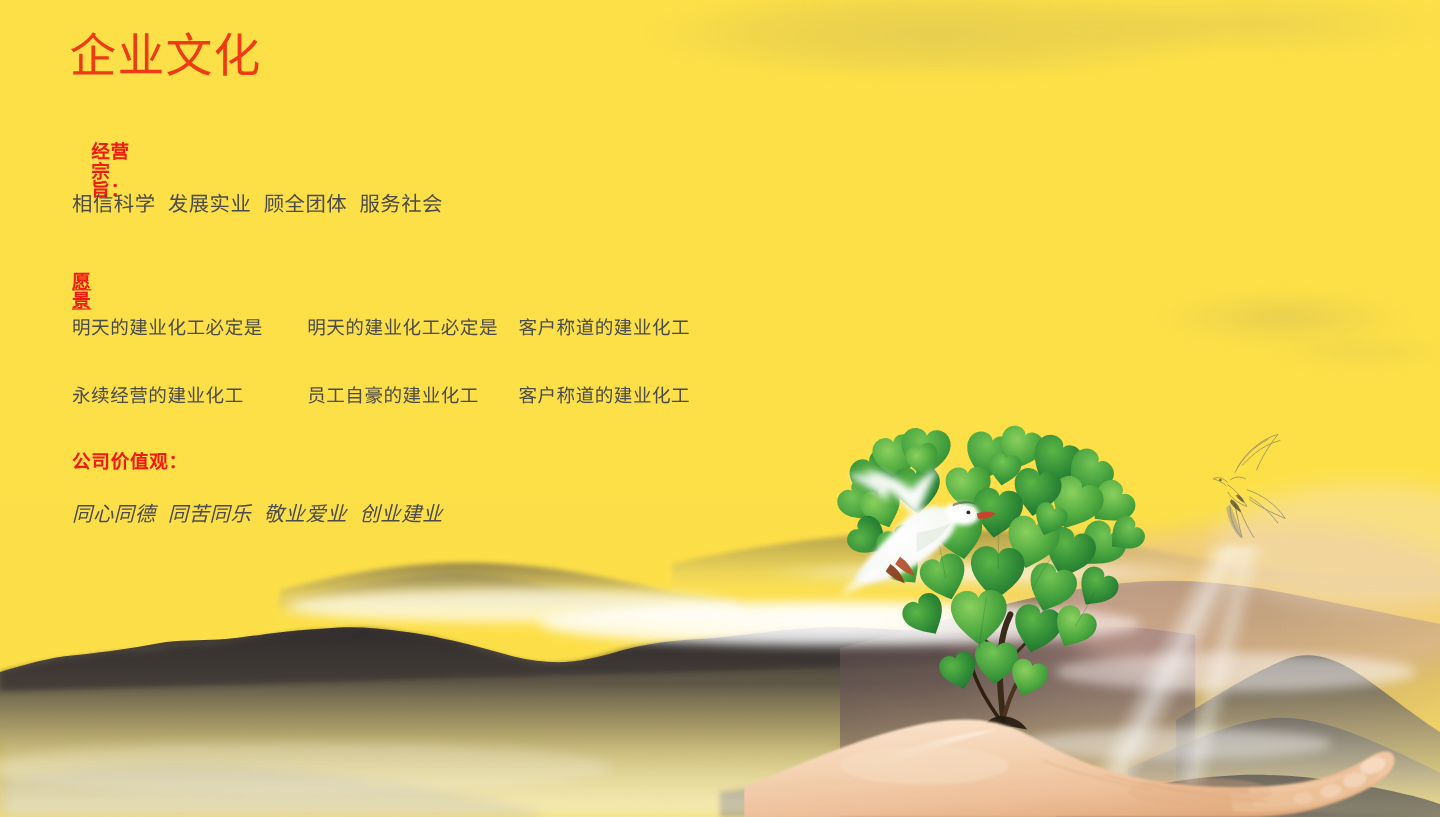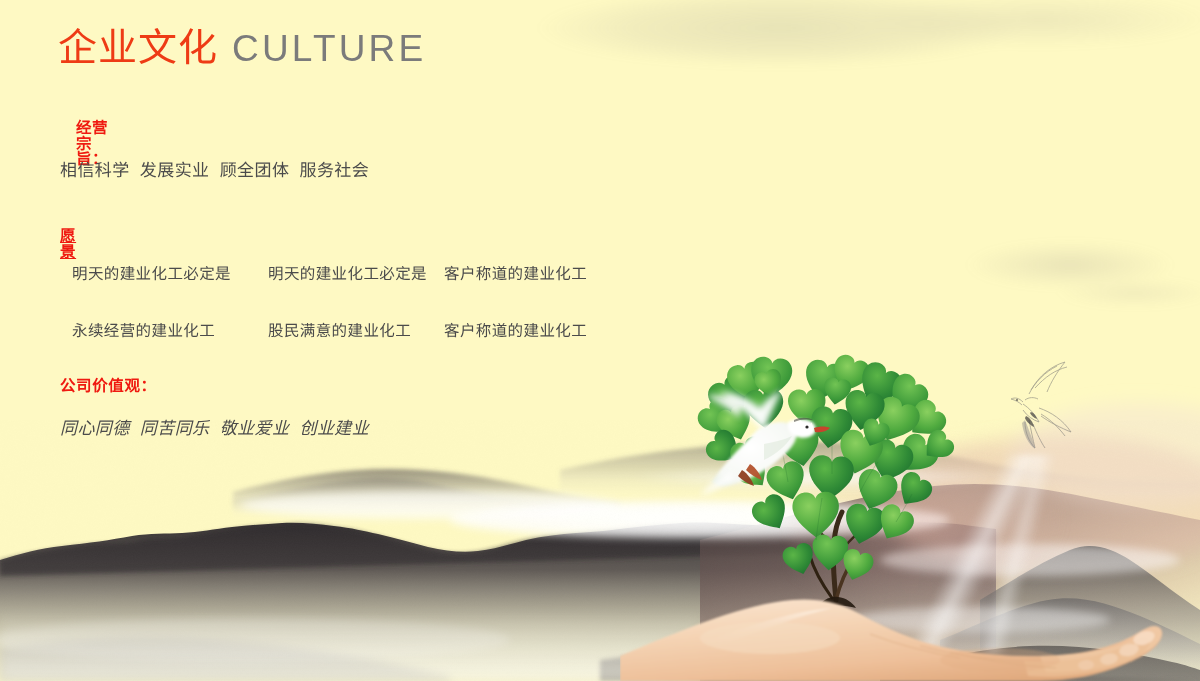--- a/index.html
+++ b/index.html
@@ -10,21 +10,21 @@
   }
   body {
     font-family: "Liberation Sans", "DejaVu Sans", sans-serif;
   }
 
   .slide {
     position: relative;
     width: 1200px;
     height: 681px;
     overflow: hidden;
-    background: #fef9c3;
+    background: #fde047;
   }
 
   
   .art-layer {
     position: absolute;
     inset: 0;
     pointer-events: none;
   }
   .art-layer svg {
     display: block;
@@ -157,21 +157,20 @@
   .b-vision           { position: absolute; left: 0; top: 0; }
   .b-vision-heading   { position: absolute; left: 0; top: 116px; text-decoration: underline; }
   .vision-grid {
     position: absolute;
     left: 0;
     top: 154px;
     display: grid;
     grid-template-columns: 196px 176px auto;
     grid-row-gap: 41px;
     white-space: nowrap;
-    margin-left: 12px;
   }
   .vision-cell {
     color: #4b4b4b;
     font-size: 15.5px;
     letter-spacing: 0.4px;
     line-height: 1;
   }
 
   .b-values-heading   { position: absolute; left: 0; top: 266px; }
   .b-values-body      { position: absolute; left: 0; top: 308px; font-style: italic; }
@@ -610,38 +609,37 @@
         <path d="M 60,92 C 110,72 164,52 212,48 C 180,56 140,70 100,86 Z" fill="url(#gSkinTop)" opacity="0.85"></path>
 
         <ellipse cx="150" cy="78" rx="70" ry="16" fill="#f7dfc6" opacity="0.45"></ellipse>
         <ellipse cx="380" cy="100" rx="60" ry="12" fill="#e2ac81" opacity="0.30"></ellipse>
       </g>
     </svg>
   </div>
 
   <div class="header">
     <span class="title-cn">企业文化</span>
-    <span class="title-en">CULTURE</span>
   </div>
 
   <div class="content">
 
     <div class="block b-purpose">
       <div class="block-heading b-purpose-heading">经营宗旨：</div>
       <div class="block-body b-purpose-body">相信科学  发展实业  顾全团体  服务社会</div>
     </div>
 
     <div class="block b-vision">
       <div class="block-heading b-vision-heading">愿景</div>
       <div class="vision-grid">
         <div class="vision-cell">明天的建业化工必定是</div>
         <div class="vision-cell">明天的建业化工必定是</div>
         <div class="vision-cell">客户称道的建业化工</div>
         <div class="vision-cell">永续经营的建业化工</div>
-        <div class="vision-cell">股民满意的建业化工</div>
+        <div class="vision-cell">员工自豪的建业化工</div>
         <div class="vision-cell">客户称道的建业化工</div>
       </div>
     </div>
 
     <div class="block b-values">
       <div class="block-heading b-values-heading">公司价值观：</div>
       <div class="block-body b-values-body">同心同德  同苦同乐  敬业爱业  创业建业</div>
     </div>
 
   </div>

